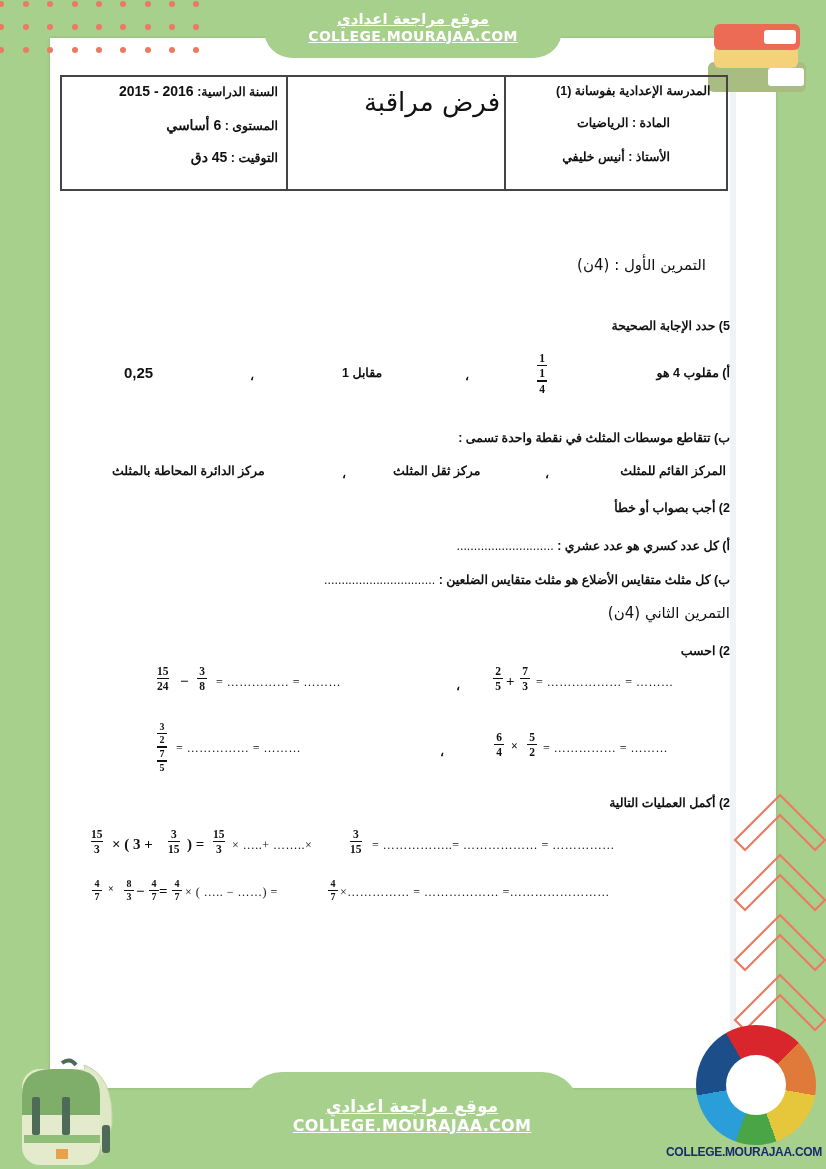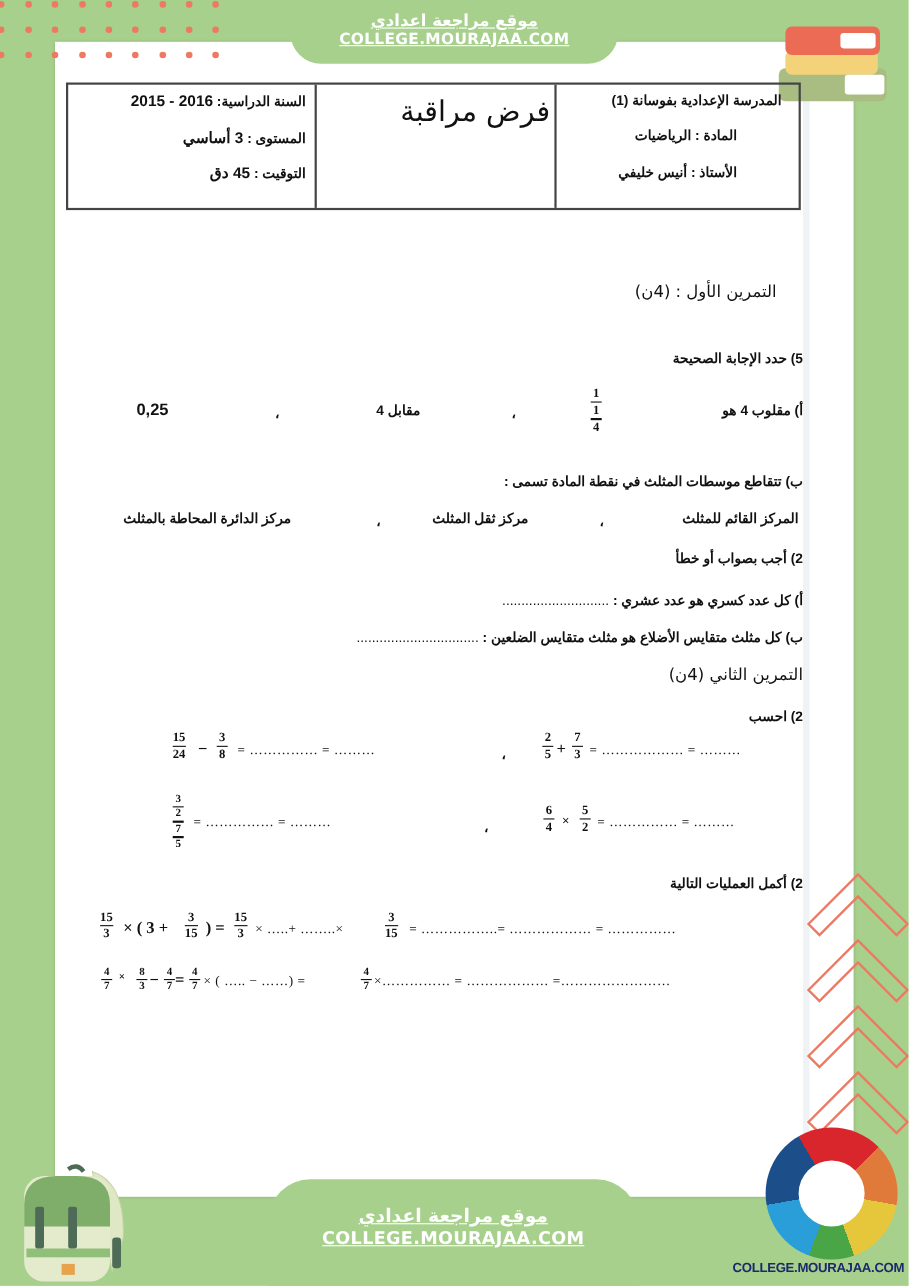--- a/index.html
+++ b/index.html
@@ -124,21 +124,21 @@
 </div>
 
 <div class="header-table">
   <div class="hcell left">
     <div class="hline" style="top:6px">
       <span>السنة الدراسية:</span>
       <span class="val">2016 - 2015</span>
     </div>
     <div class="hline" style="top:40px">
       <span>المستوى :</span>
-      <span class="val">3 أساسي</span>
+      <span class="val">6 أساسي</span>
     </div>
     <div class="hline" style="top:72px">
       <span>التوقيت :</span>
       <span class="val">45 دق</span>
     </div>
   </div>
   <div class="hcell mid">
     <div class="title-main">فرض مراقبة</div>
   </div>
   <div class="hcell right">
@@ -159,25 +159,25 @@
 
 <div class="txt t13" style="right:96px;top:365px">أ) مقلوب 4 هو</div>
 <div class="frac" style="left:537px;top:352px">
   <span>1</span>
   <span class="bar"></span>
   <span>1</span>
   <span class="bar"></span>
   <span>4</span>
 </div>
 <div class="txt t13" style="left:465px;top:368px">،</div>
-<div class="txt t13" style="left:342px;top:365px">مقابل 4</div>
+<div class="txt t13" style="left:342px;top:365px">مقابل 1</div>
 <div class="txt t13" style="left:250px;top:368px">،</div>
 <div class="txt" style="left:124px;top:364px;font-size:15px">0,25</div>
 
-<div class="txt t13" style="right:96px;top:430px">ب) تتقاطع موسطات المثلث في نقطة المادة تسمى :</div>
+<div class="txt t13" style="right:96px;top:430px">ب) تتقاطع موسطات المثلث في نقطة واحدة تسمى :</div>
 <div class="txt t13" style="right:100px;top:463px">المركز القائم للمثلث</div>
 <div class="txt t13" style="left:545px;top:466px">،</div>
 <div class="txt t13" style="left:393px;top:463px">مركز ثقل المثلث</div>
 <div class="txt t13" style="left:342px;top:466px">،</div>
 <div class="txt t13" style="left:112px;top:463px">مركز الدائرة المحاطة بالمثلث</div>
 
 <div class="txt t13" style="right:96px;top:500px">2) أجب بصواب أو خطأ</div>
 <div class="txt t13" style="right:96px;top:538px">
   <span>أ) كل عدد كسري هو عدد عشري :</span>
   <span class="dots-line">............................</span>

